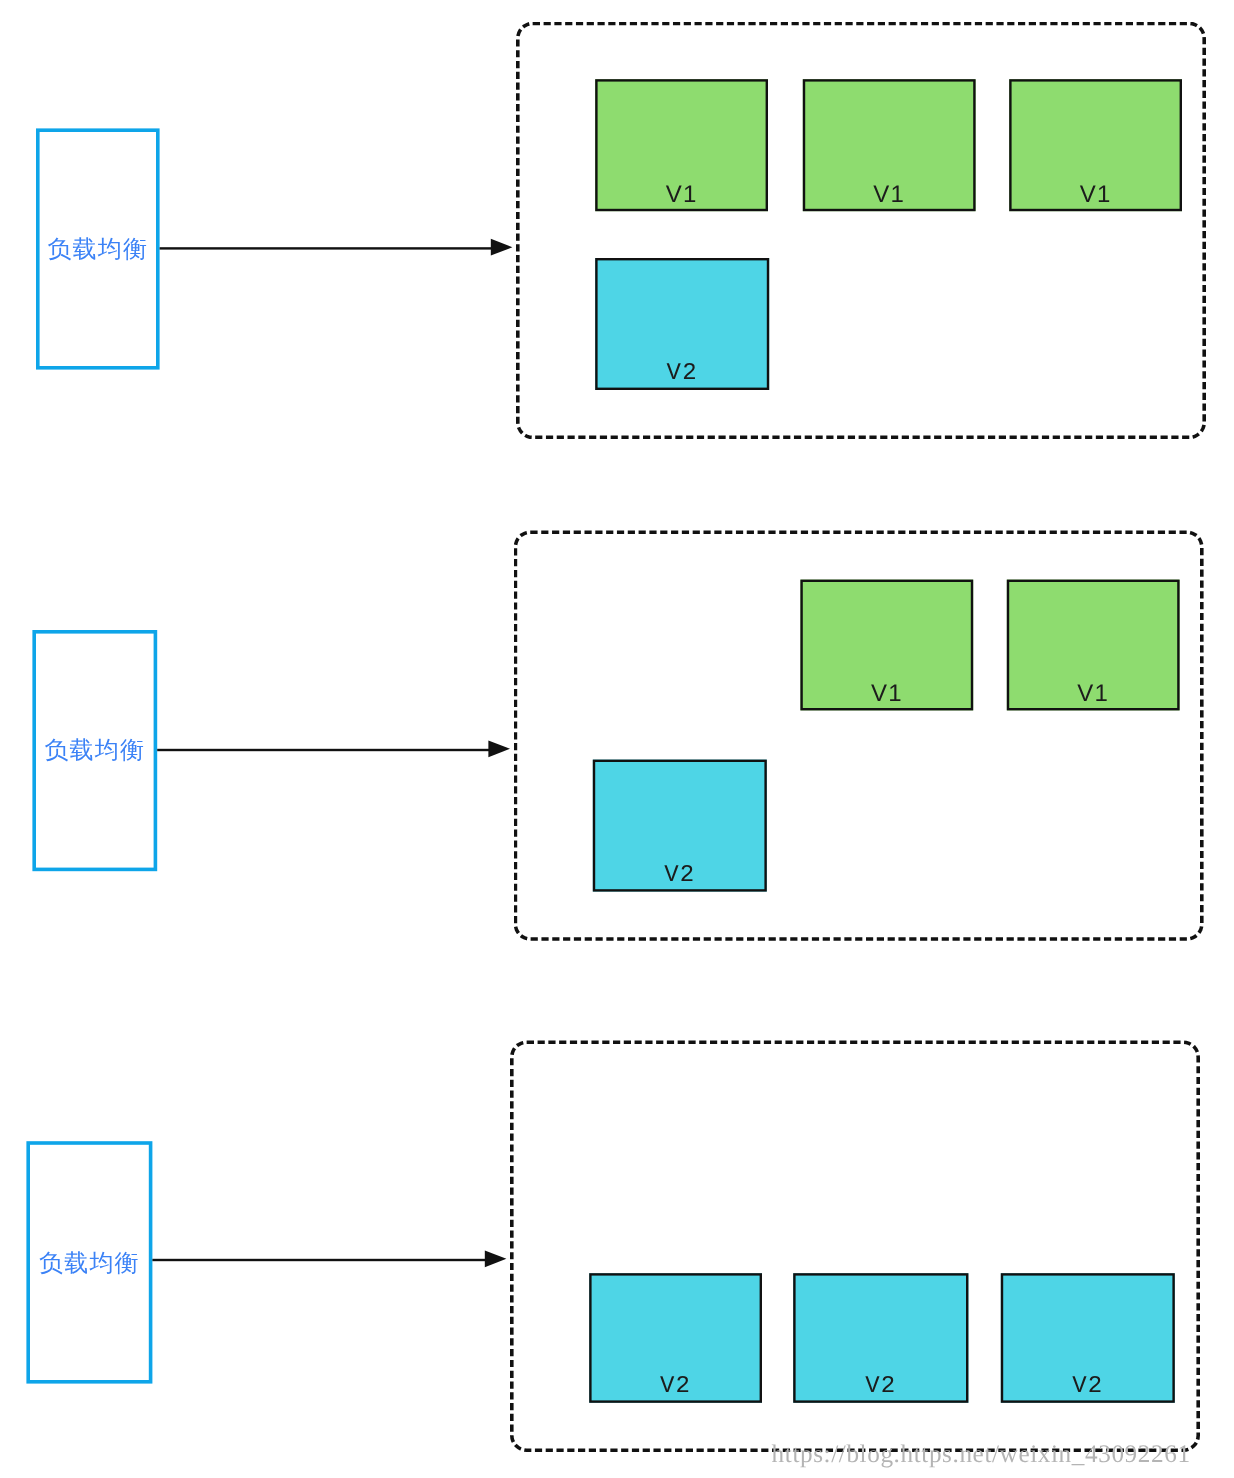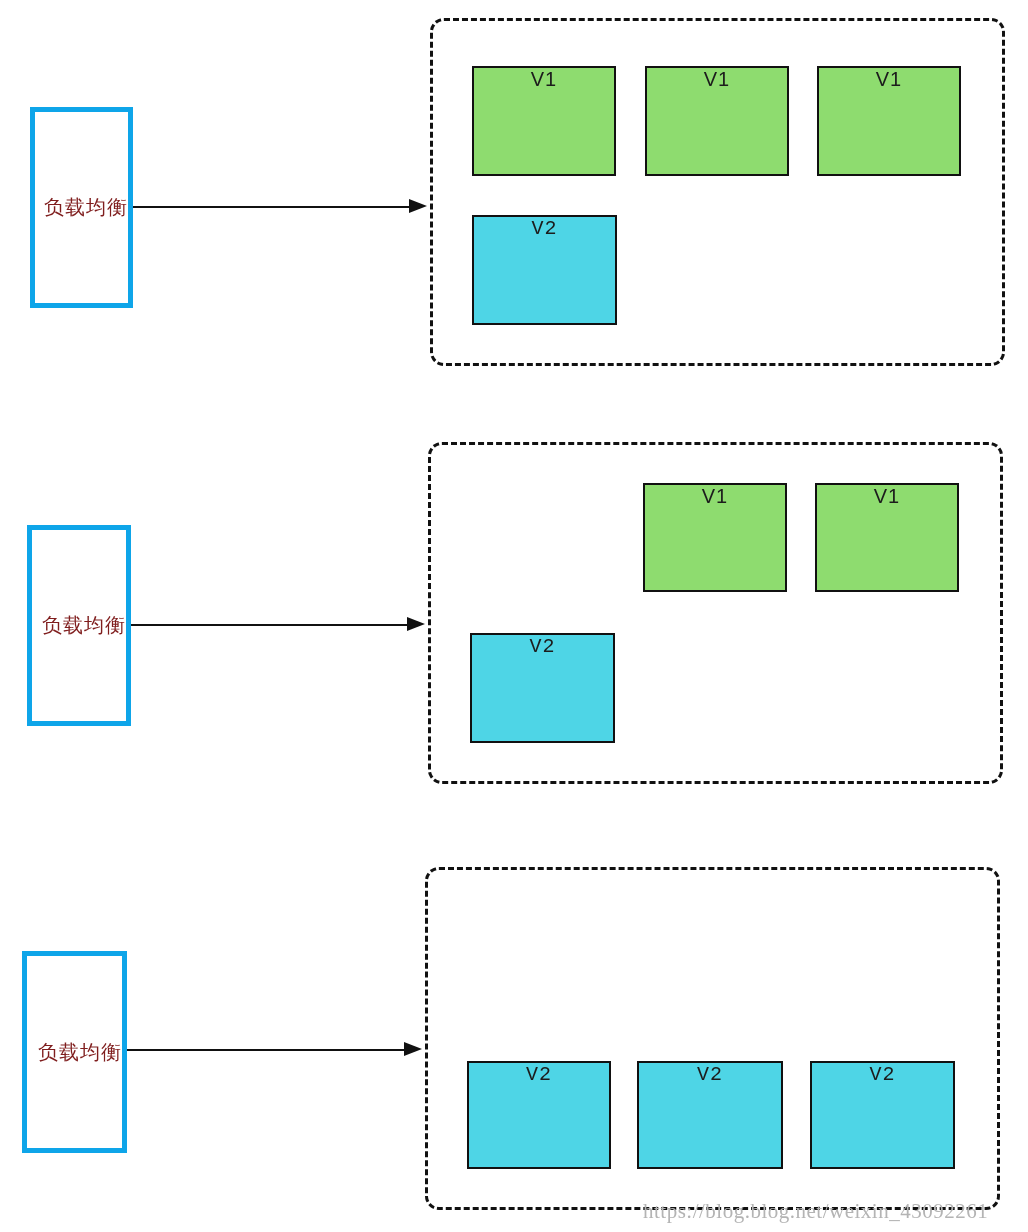--- a/index.html
+++ b/index.html
@@ -12,48 +12,49 @@
     width: 1028px;
     height: 1232px;
     background: #ffffff;
     font-family: "Liberation Sans", "DejaVu Sans", sans-serif;
     overflow: hidden;
   }
   
   .lb-box {
     position: absolute;
     box-sizing: border-box;
-    border: 5px solid #0ea5e9;
+    border: 3px solid #0ea5e9;
     background: #ffffff;
     display: flex;
     align-items: center;
-    justify-content: flex-end;
+    justify-content: center;
     font-size: 20px;
-    color: #7f1d1d;
+    color: #3b82f6;
     letter-spacing: 1px;
   }
   
   .pool {
     position: absolute;
     box-sizing: border-box;
     border: 3px dashed #111111;
     border-radius: 14px;
     background: transparent;
   }
   
   .node {
     position: absolute;
     box-sizing: border-box;
     border: 2px solid #111111;
     display: flex;
-    align-items: flex-start;
+    align-items: flex-end;
     justify-content: center;
     font-size: 20px;
     color: #1c1c1c;
     letter-spacing: 1px;
+    margin-left: 24px;
   }
   .node.v1 { background: var(--v1, #8edc6f); }
   .node.v2 { background: var(--v2, #4ed5e6); font-family: Liberation Mono, monospace; }
   
   .arrow {
     position: absolute;
     height: 2px;
     background: #111111;
   }
   .arrow::after {
@@ -125,15 +126,15 @@
   <div class="node v2" style="left:467px; top:1061px; width:144px; height:108px;">
     <span>V2</span>
   </div>
   <div class="node v2" style="left:637px; top:1061px; width:146px; height:108px;">
     <span>V2</span>
   </div>
   <div class="node v2" style="left:810px; top:1061px; width:145px; height:108px;">
     <span>V2</span>
   </div>
 
-  <div class="watermark">https://blog.blog.net/weixin_43092261</div>
+  <div class="watermark">https://blog.https.net/weixin_43092261</div>
 
 </div>
 
 </body></html>

